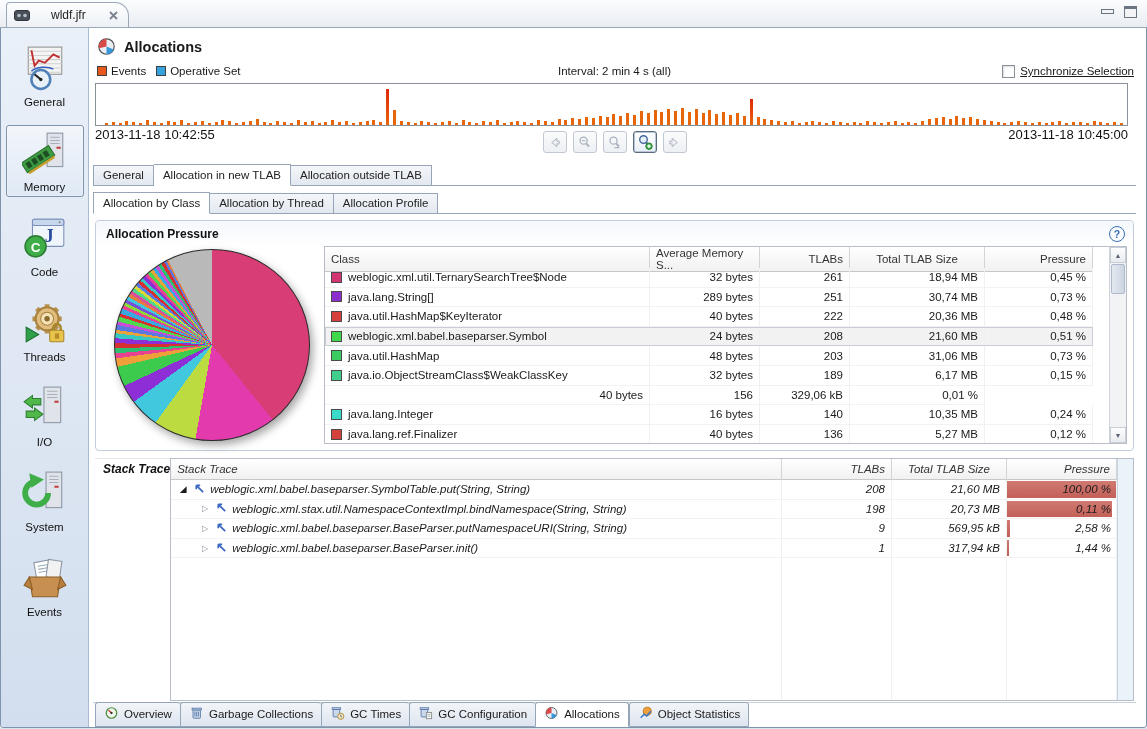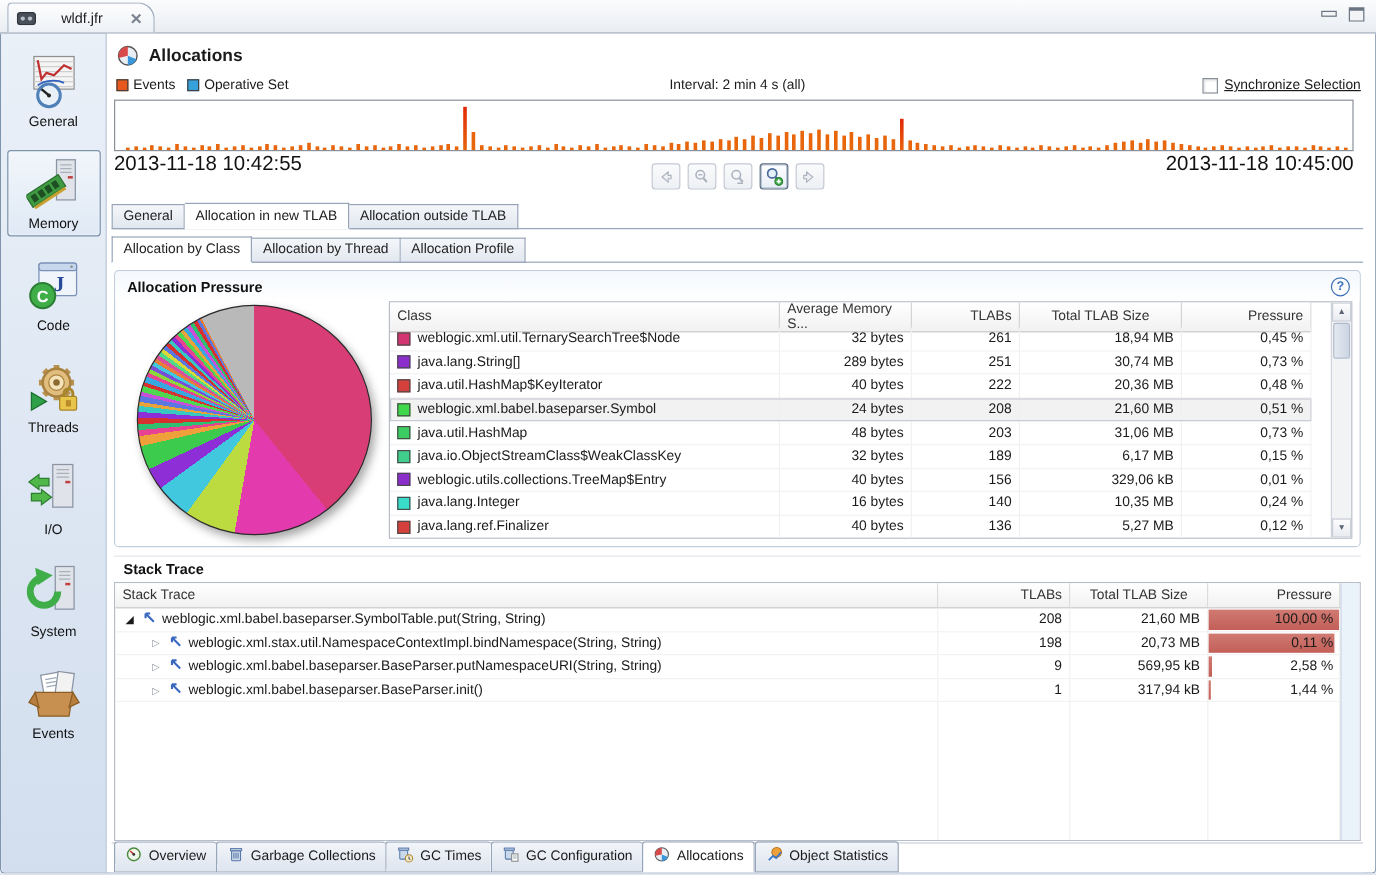--- a/index.html
+++ b/index.html
@@ -41,21 +41,21 @@
   .sq { width:10px; height:10px; border:1px solid #404040; display:inline-block; }
   .interval { position:absolute; left:0; right:0; text-align:center; pointer-events:none; }
   .sync { position:absolute; right:2px; display:flex; align-items:center; gap:5px; cursor:pointer;text-decoration:underline; }
   .cb { width:13px; height:13px; background:#FFF; border:1px solid #8A9097; box-shadow:inset 1px 1px 2px #D8DCE0; display:inline-block; }
 
   .timeline-box { height:43px; border:1px solid #8A9097; margin:1px 8px 0 2px; background:#FFF; position:relative; overflow:hidden; }
   #tl-bars { position:absolute; left:2px; right:2px; bottom:0; top:0; display:flex; justify-content:space-between; align-items:flex-end; }
   #tl-bars .bar { width:3px; background:#E8650A; }
   #tl-bars .bar.hot { background:linear-gradient(#E02808,#E8650A); }
 
-  .dates-row { display:flex; justify-content:space-between; padding:1px 8px 0 2px; font-size:17px; color:#111; }
+  .dates-row { display:flex; justify-content:space-between; padding:1px 8px 0 2px; font-size:13px; color:#111; }
   .navbtns { display:flex; justify-content:center; gap:6px; margin-top:-13px; height:26px; align-items:center; }
   .nbtn { width:24px; height:22px; border:1px solid #C2C8D2; border-radius:3px; background:linear-gradient(#FAFBFC,#EDF0F4);
           display:flex; align-items:center; justify-content:center; }
   .nbtn.enabled { border-color:#5A6B7E; background:linear-gradient(#FDFEFF,#E8EEF6); box-shadow:0 0 0 1px #B8C6D8 inset; cursor:pointer; }
 
   
   .tabrow { display:flex; align-items:flex-end; margin-top:6px; position:relative; }
   .tabrow.tabs1 { margin-top:9px; }
   .tabrow::after { content:""; position:absolute; left:0; right:0; bottom:0; border-bottom:1px solid #97A5B8; }
   .tab { position:relative; z-index:1; padding:3px 9px 4px; font-size:11.5px; color:#222; background:linear-gradient(#F4F6F9,#E2E8F0);
@@ -90,21 +90,21 @@
   .arow.selected { background:#F2F2F2; outline:1px solid #C8CCD4; outline-offset:-1px; }
   .swatch { width:11px; height:11px; border:1px solid #4A4A4A; margin-right:6px; flex:0 0 auto; }
 
   .vscroll { width:17px; background:#F2F3F5; border-left:1px solid #D0D4DA; display:flex; flex-direction:column; }
   .sb-btn { height:16px; background:linear-gradient(#FDFDFE,#E8EBF0); border:1px solid #C8CDD6; font-size:7px; color:#5A6472;
             display:flex; align-items:center; justify-content:center; cursor:pointer; }
   .sb-thumb { height:30px; margin:1px; background:linear-gradient(90deg,#E4E9F0,#CBD5E2); border:1px solid #AEBACB; border-radius:2px; cursor:pointer; }
   .sb-spacer { flex:1; }
 
   
-  .stack { margin:7px 2px 0 2px; flex:1; display:flex; flex-direction:column; min-height:0; }
+  .stack { margin:7px 2px 0 2px; flex:1; display:flex; flex-direction:row; min-height:0;font-style:italic; }
   .stack-title { font-weight:bold; font-size:12px; color:#111; padding:3px 0 4px 8px; border-top:1px solid #E2E6EC; }
   .stable-wrap { flex:1; display:flex; border:1px solid #B8BEC8; min-height:0; overflow:hidden; }
   .stable { flex:1; display:flex; flex-direction:column; overflow:hidden; }
   .shead, .srow, .sfill-row { display:grid; grid-template-columns:1fr 110px 115px 110px; }
   .shead { height:21px; }
   .shead .hc { background:linear-gradient(#FFFFFF,#F1F1F1); border-right:1px solid #D4D4D4; border-bottom:1px solid #C8C8C8;
                font-size:11.5px; color:#333; display:flex; align-items:center; padding:0 6px; }
   .shead .hc.r { justify-content:flex-end; }
   .shead .hc.c { justify-content:center; }
   .srow { height:19.6px; }
@@ -556,24 +556,20 @@
                   <div>
                     <span class="swatch" style="background: rgb(63, 206, 139);"></span>
                     <span>java.io.ObjectStreamClass$WeakClassKey</span>
                   </div>
                   <div class="num">32 bytes</div>
                   <div class="num">189</div>
                   <div class="num">6,17 MB</div>
                   <div class="num">0,15 %</div>
                 </div>
                 <div class="arow">
-                  <div>
-                    <span class="swatch" style="background: rgb(140, 46, 204);"></span>
-                    <span>weblogic.utils.collections.TreeMap$Entry</span>
-                  </div>
                   <div class="num">40 bytes</div>
                   <div class="num">156</div>
                   <div class="num">329,06 kB</div>
                   <div class="num">0,01 %</div>
                 </div>
                 <div class="arow">
                   <div>
                     <span class="swatch" style="background: rgb(56, 220, 200);"></span>
                     <span>java.lang.Integer</span>
                   </div>

